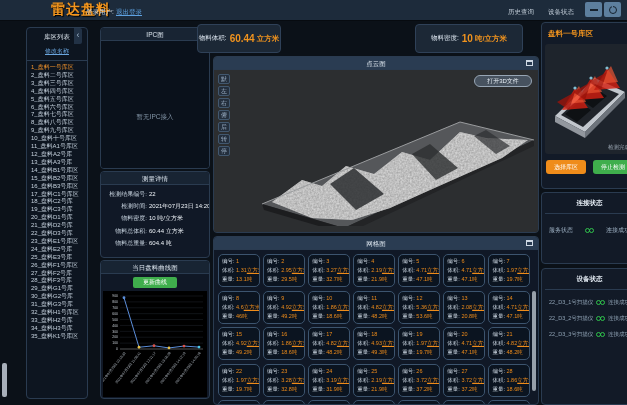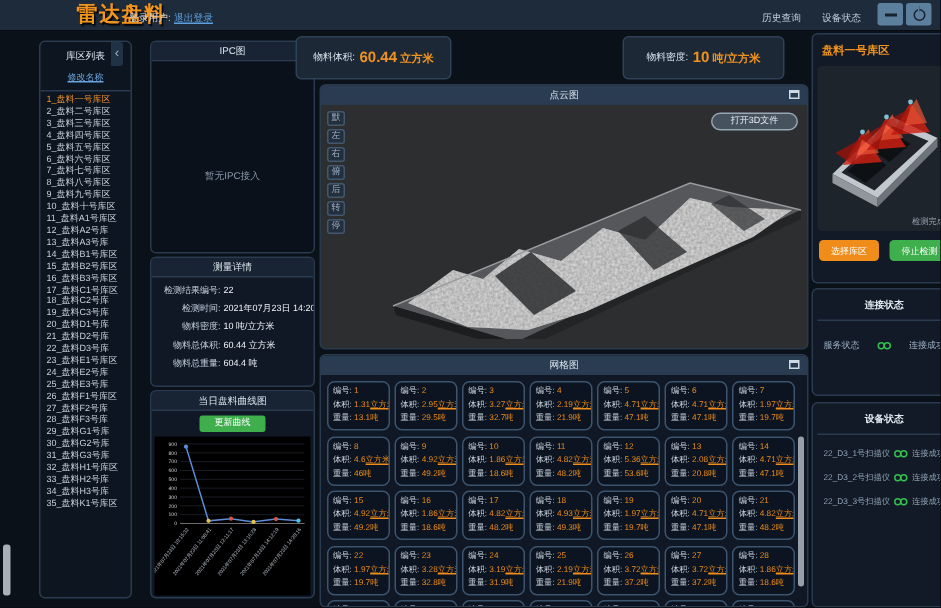--- a/index.html
+++ b/index.html
@@ -47,21 +47,21 @@
   .meas-row .val { color:#eef3f8; margin-left:2px; }
   .trend-panel { left:84px; top:260px; width:110px; height:139px; }
   .trend-btn { display:block; margin:3px auto 3px auto; width:44px; height:11px; background:#3fae4c; border:none; border-radius:2px; color:#fff; font-size:6px; line-height:11px; text-align:center; cursor:pointer; }
   .trend-chart { position:relative; margin:0 auto; width:104px; height:106px; background:#000; }
 
   
   .stat { position:absolute; top:24px; height:29px; background:#1c2836; border:1px solid #2f4158; border-radius:4px; display:flex; align-items:center; justify-content:center; white-space:nowrap; }
   .stat .lbl { font-size:6.5px; color:#dbe4ee; margin-right:3px; }
   .stat .val { font-size:10px; font-weight:bold; color:#f0931e; }
   .stat .unit { font-size:7.5px; font-weight:bold; color:#f0931e; margin-left:2px; }
-  .stat1 { left:197px; width:104px; } .stat2 { left:306px; width:104px; } .stat3 { left:415px; width:108px; }
+  .stat1 { left:197px; width:84px; } .stat2 { left:306px; width:104px; } .stat3 { left:415px; width:108px; }
 
   
   .pc-panel { left:197px; top:56px; width:326px; height:177px; background:#2c2e30; }
   .pc-body { position:relative; height:162px; background:#2c2e30; }
   .pc-open { position:absolute; right:6px; top:5px; width:58px; height:12px; background:#47525f; border:1px solid #97a5b4; border-radius:6px; color:#e6edf4; font-size:6px; line-height:10px; text-align:center; cursor:pointer; }
   .pc-views { position:absolute; left:4px; top:4px; display:flex; flex-direction:column; gap:2px; }
   .pc-viewbtn { width:12px; height:10px; background:#242f3d; border:1px solid #42586f; border-radius:2px; color:#9db1c6; font-size:6px; line-height:9px; text-align:center; cursor:pointer; }
   .pc-svg { position:absolute; left:20px; top:6px; }
 
   

